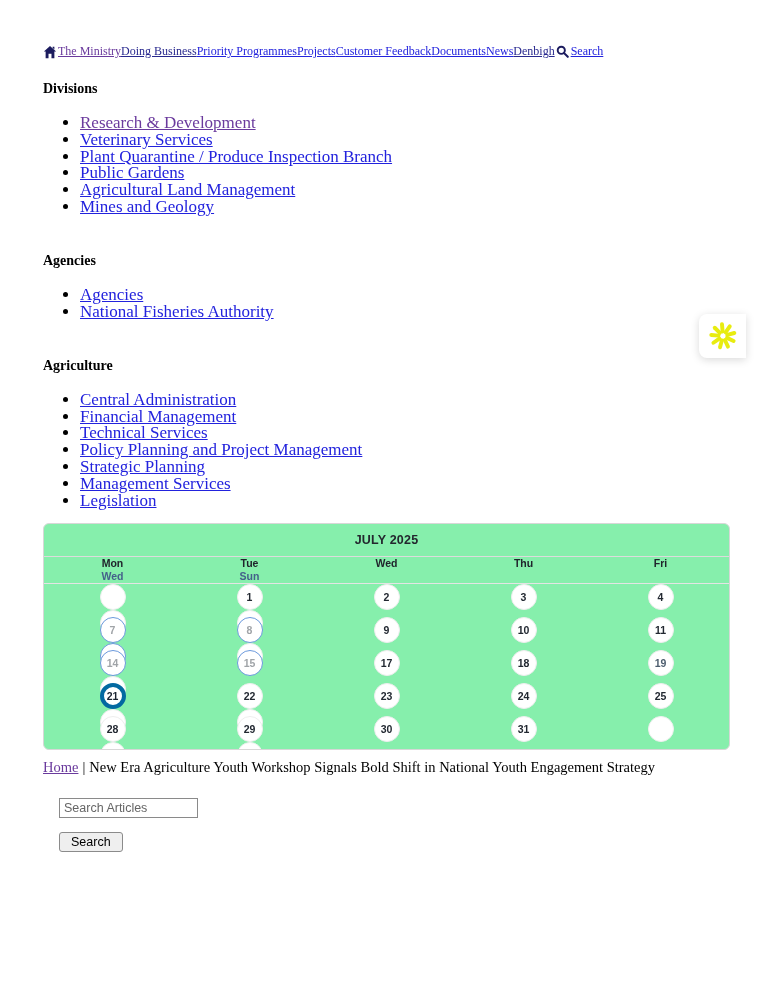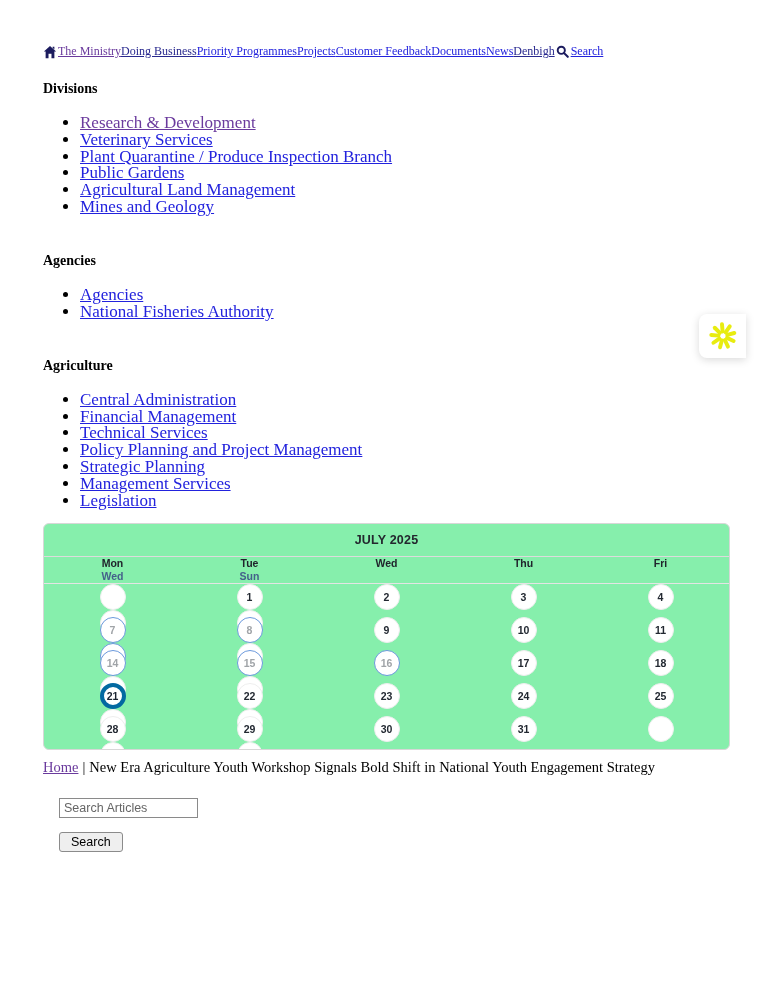--- a/index.html
+++ b/index.html
@@ -203,23 +203,20 @@
           </div>
         </div>
         <div class="cal-grid-row">
           <div class="cal-cell">
             <div class="day-circle event">14</div>
           </div>
           <div class="cal-cell">
             <div class="day-circle event">15</div>
           </div>
           <div class="cal-cell">
-            <div class="day-circle event">16</div>
-          </div>
-          <div class="cal-cell">
             <div class="day-circle">17</div>
           </div>
           <div class="cal-cell">
             <div class="day-circle">18</div>
           </div>
           <div class="cal-cell">
             <div class="day-circle weekend">19</div>
           </div>
           <div class="cal-cell">
             <div class="day-circle weekend">20</div>

